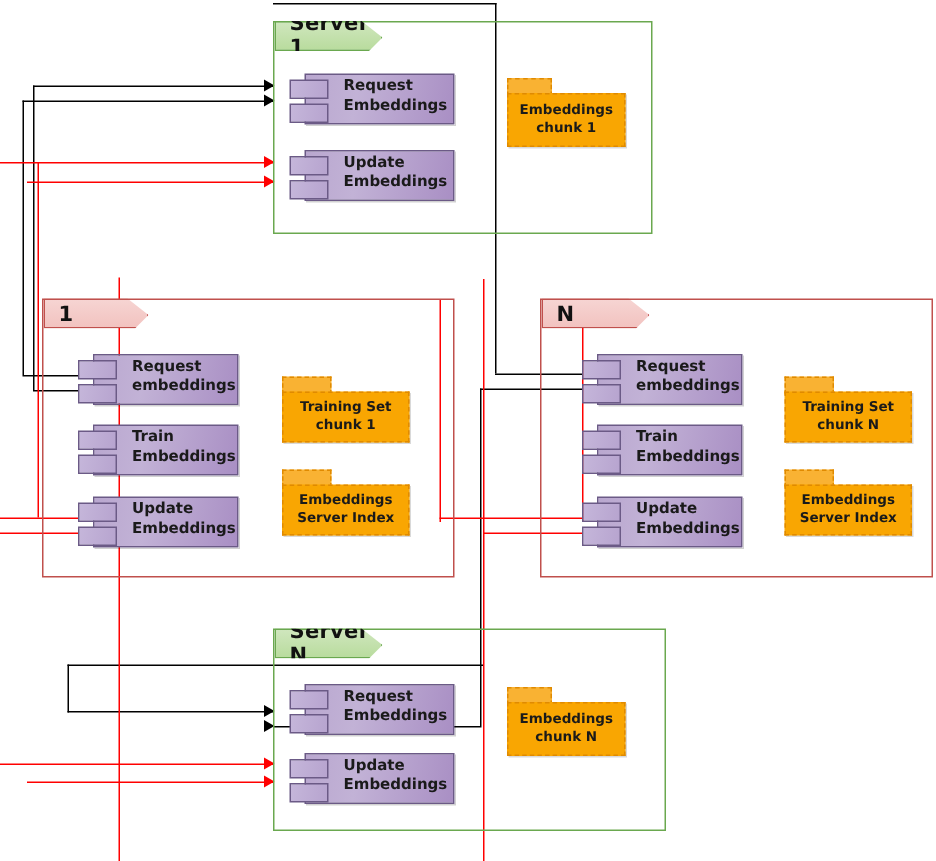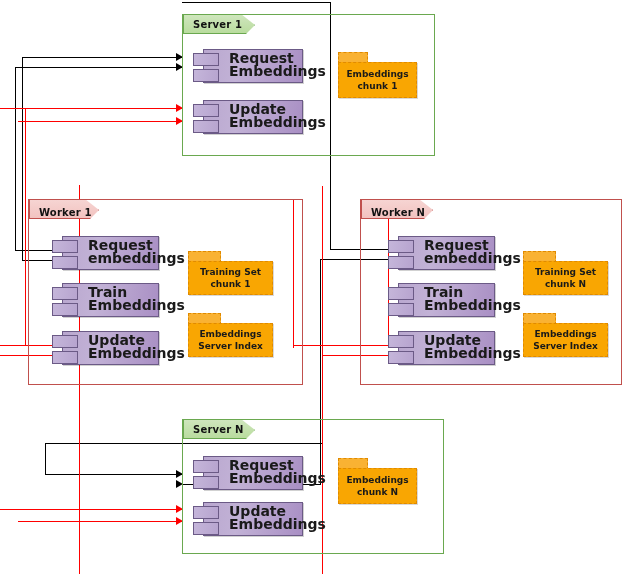--- a/index.html
+++ b/index.html
@@ -5,41 +5,41 @@
   html,body{margin:0;padding:0;background:#ffffff;}
   body{font-family:"DejaVu Sans", sans-serif;}
   #stage{position:relative;width:624px;height:574px;overflow:hidden;background:#fff;}
 
   
   .frame{position:absolute;box-sizing:border-box;background:transparent;}
   .frame.server{border:1.5px solid #6aa84f;}
   .frame.worker{border:1.5px solid #c0504d;}
 
   
-  .tab{position:absolute;box-sizing:border-box;font-size:10px;font-weight:bold;
+  .tab{position:absolute;box-sizing:border-box;font-size:14px;font-weight:bold;
        color:#111;display:flex;align-items:center;padding-left:9px;letter-spacing:.2px;}
   .tab.server{background:linear-gradient(180deg,#cfe6bd 0%,#b9dc9e 100%);
        border:1px solid #6aa84f;
        clip-path:polygon(0 0, calc(100% - 14px) 0, 100% 55%, calc(100% - 9px) 100%, 0 100%);}
   .tab.worker{background:linear-gradient(180deg,#f6d4d2 0%,#f2c3c0 100%);
        border:1px solid #c0504d;
        clip-path:polygon(0 0, calc(100% - 14px) 0, 100% 55%, calc(100% - 9px) 100%, 0 100%);align-items:flex-end;}
 
   
   .component{position:absolute;box-sizing:border-box;}
   .component .body{position:absolute;left:10px;top:0;right:0;bottom:0;
        background:linear-gradient(100deg,#b9a7cf 0%,#c2b2d6 35%,#a98fc4 100%);
        border:1px solid #6b5a86;box-shadow:1px 1px 0 rgba(0,0,0,.18);}
   .component .stub{position:absolute;left:0;width:24px;height:11px;
        background:linear-gradient(100deg,#c5b6da 0%,#b7a4cf 100%);
        border:1px solid #6b5a86;}
   .component .stub.s1{top:4px;}
   .component .stub.s2{top:20px;}
   .component .label{position:absolute;left:36px;top:3px;right:3px;
-       font-size:14px;font-weight:bold;color:#1a1a1a;line-height:12.5px;}
+       font-size:10px;font-weight:bold;color:#1a1a1a;line-height:12.5px;}
 
   
   .package{position:absolute;box-sizing:border-box;}
   .package .ptab{position:absolute;left:0;top:0;width:36%;height:11px;
        background:#f9b233;border:1px dashed #e08a00;border-bottom:none;}
   .package .pbody{position:absolute;left:0;top:10px;right:0;bottom:0;
        background:#f9a602;border:1px dashed #e08a00;
        display:flex;align-items:center;justify-content:center;text-align:center;
        font-size:9px;font-weight:bold;color:#1a1a1a;line-height:12px;
        box-shadow:1px 1px 0 rgba(0,0,0,.15);}

